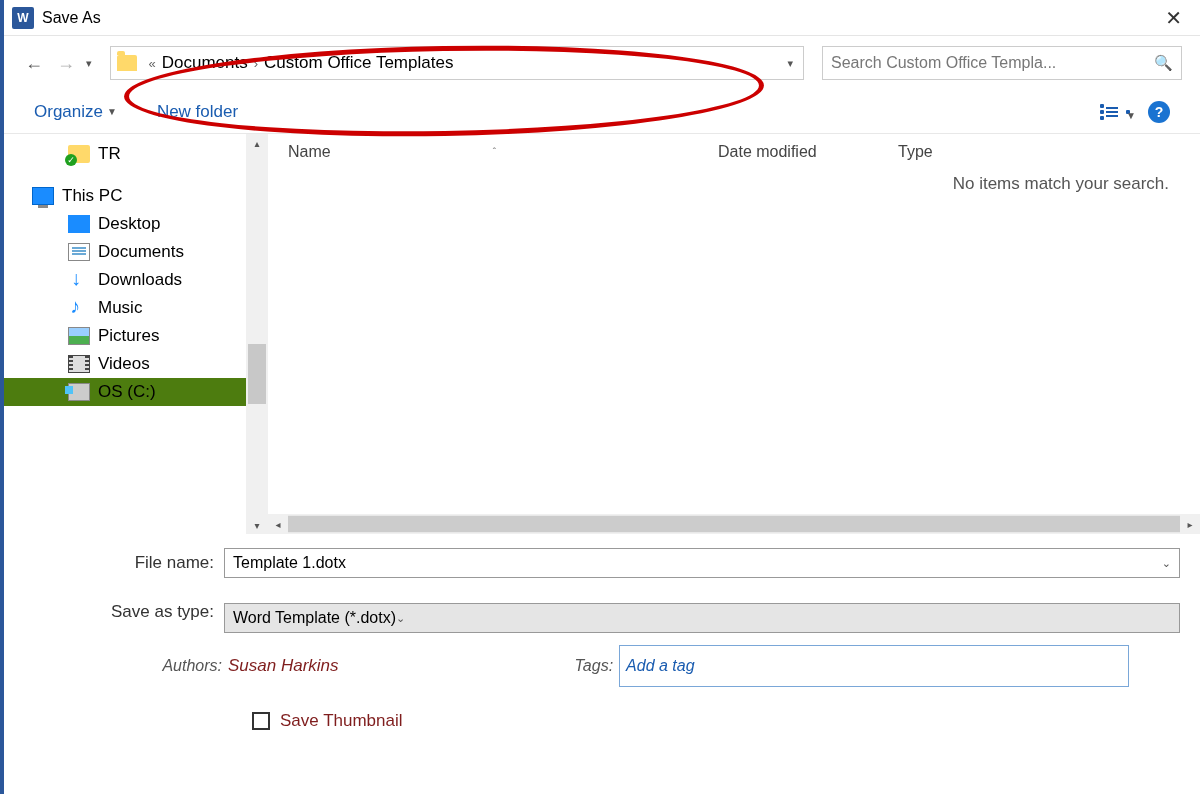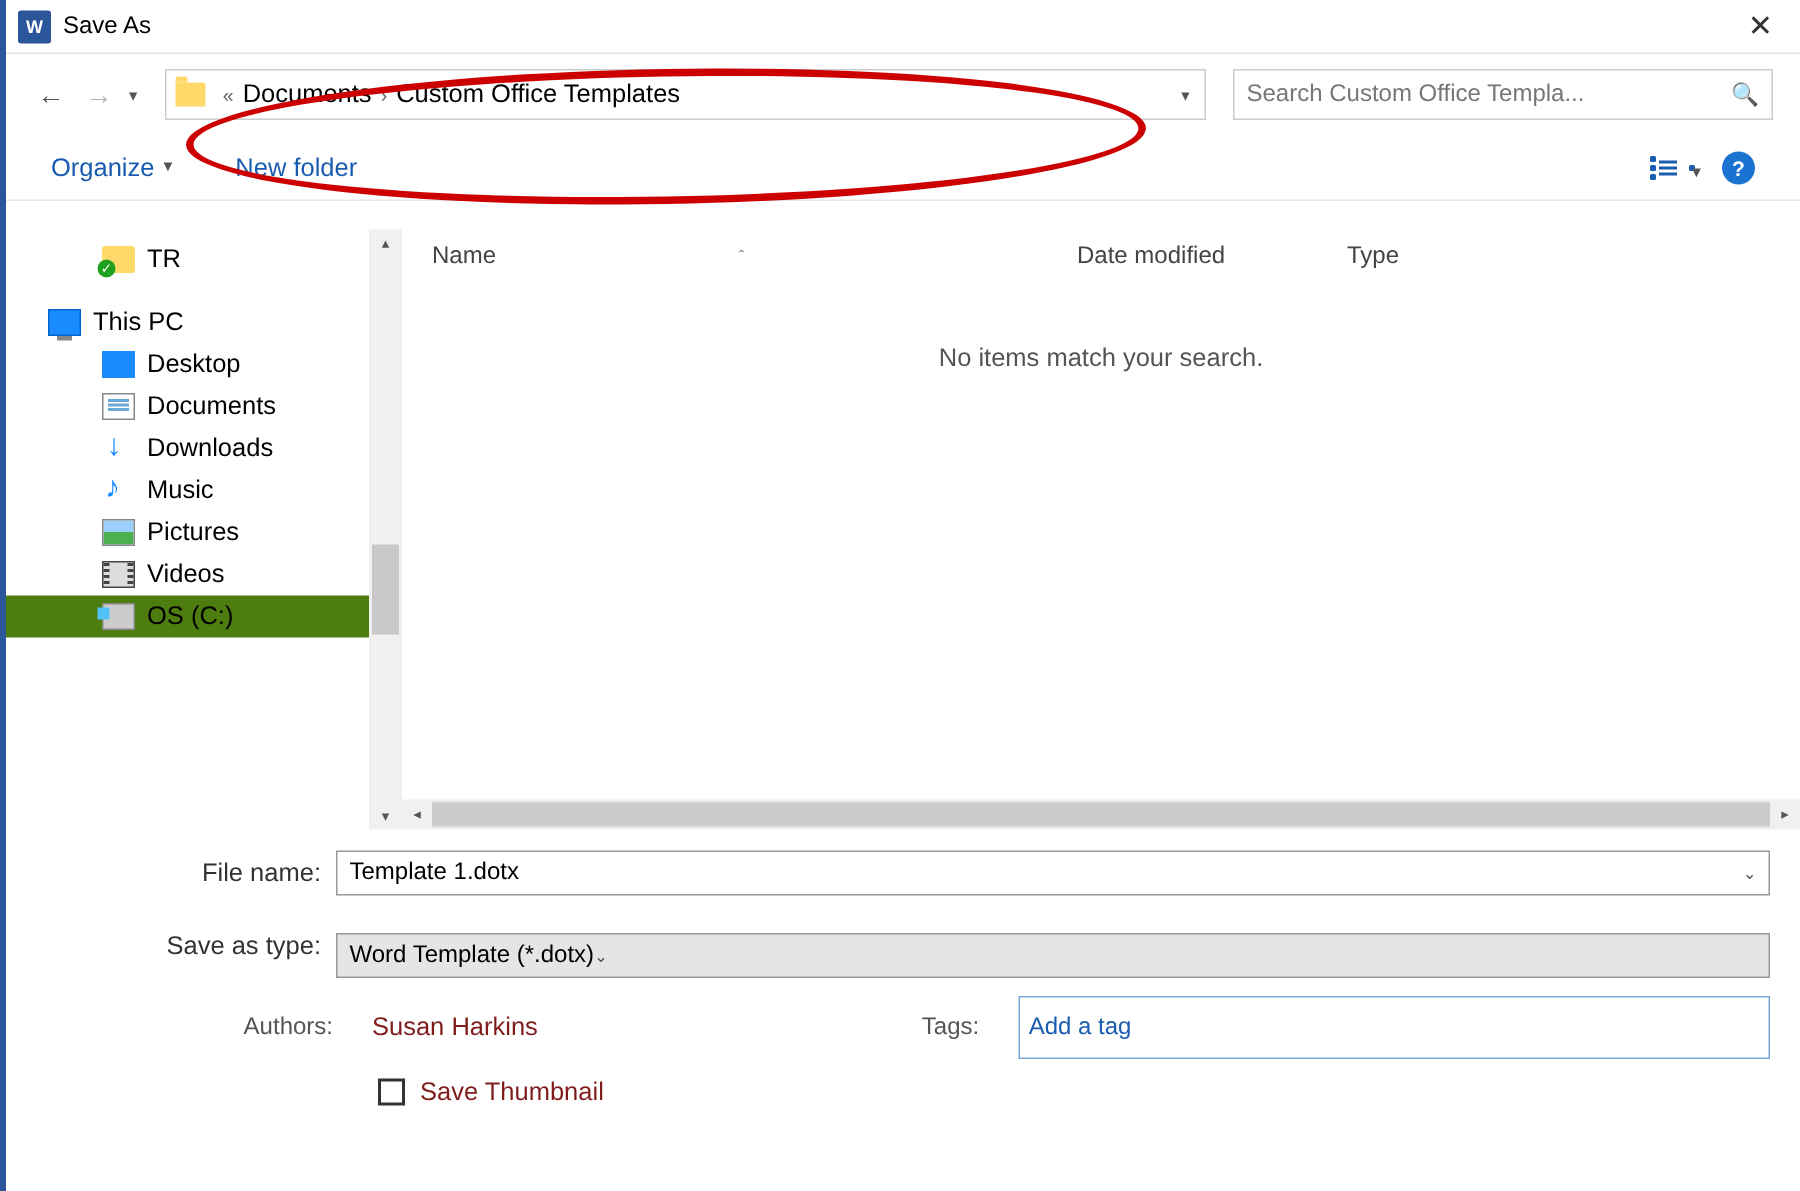--- a/index.html
+++ b/index.html
@@ -27,21 +27,21 @@
 .toolbar { height: 44px; display: flex; align-items: center; padding: 0 30px; border-bottom: 1px solid #e8e8e8; }
 .tb-btn { color: #1a5cb0; font-size: 17px; display: flex; align-items: center; gap: 4px; margin-right: 40px; cursor: pointer; }
 .tb-caret { font-size: 10px; color: #555; }
 .tb-right { margin-left: auto; display: flex; align-items: center; gap: 18px; }
 .view-icon { display: flex; gap: 2px; align-items: center; }
 .view-icon span { display:inline-block; width:4px; height:4px; background:#1a5cb0; border-radius:1px; }
 .view-icon .lines { display:flex; flex-direction:column; gap:2px; }
 .view-icon .lines i { display:block; width:12px; height:2px; background:#1a5cb0; }
 .help-icon { width:22px; height:22px; border-radius:50%; background:#1a73d1; color:#fff; display:flex; align-items:center; justify-content:center; font-size:14px; font-weight:bold; }
 
-.main { display: flex; height: 400px; margin-top: 19px; }
+.main { display: flex; height: 400px; }
 .sidebar { width: 264px; position: relative; padding: 6px 0; }
 .side-item { display: flex; align-items: center; padding: 4px 8px 4px 50px; font-size: 17px; color: #000; gap: 8px; cursor: pointer; }
 .side-item.l1 { padding-left: 28px; }
 .side-item.l2 { padding-left: 64px; }
 .side-item.sel { background: #4d7c0f; }
 .ico { width: 22px; height: 18px; display: inline-block; position: relative; }
 .ico-tr { background: #ffd96a; border-radius: 2px; }
 .ico-tr:after { content: "✓"; position: absolute; bottom: -3px; left: -3px; width: 12px; height: 12px; background: #1fa01f; color: #fff; border-radius: 50%; font-size: 9px; display: flex; align-items: center; justify-content: center; }
 .ico-pc { background: #1a8cff; border: 1px solid #0066cc; }
 .ico-pc:after { content:""; position:absolute; bottom:-4px; left:5px; width:10px; height:3px; background:#888; }
@@ -53,39 +53,39 @@
 .ico-pic { border: 1px solid #888; background: linear-gradient(#9acfff 50%, #4caf50 50%); }
 .ico-vid { border: 1px solid #444; background: #ddd; }
 .ico-vid:before, .ico-vid:after { content:""; position:absolute; top:0; bottom:0; width:4px; background:repeating-linear-gradient(#444 0 2px, transparent 2px 4px); }
 .ico-vid:before { left:0; } .ico-vid:after { right:0; }
 .ico-drive { background: #ccc; border: 1px solid #888; }
 .ico-drive:after { content:""; position:absolute; left:-4px; top:2px; width:8px; height:8px; background:#4fc3f7; }
 .side-scroll { position: absolute; right: 0; top: 0; bottom: 0; width: 22px; background: #f0f0f0; }
 .side-scroll .arrow { height: 18px; display: flex; align-items: center; justify-content: center; font-size: 10px; color: #555; }
 .side-scroll .thumb { position: absolute; top: 210px; left: 2px; right: 2px; height: 60px; background: #c8c8c8; }
 
-.filearea { flex: 1; display: flex; flex-direction: column; position: relative; }
+.filearea { flex: 1; display: flex; flex-direction: row; position: relative; }
 .columns { display: flex; height: 36px; align-items: center; padding: 0 20px; color: #444; font-size: 16px; }
 .col-name { width: 430px; display: flex; align-items: center; gap: 12px; }
 .col-sort { font-size: 10px; color: #777; }
 .col-date { width: 180px; }
 .col-type { flex: 1; }
 .empty-msg { text-align: center; margin-top: 40px; color: #555; font-size: 17px; }
 .hscroll { position: absolute; bottom: 0; left: 0; right: 0; height: 20px; background: #f0f0f0; display: flex; align-items: center; }
 .hscroll .ar { width: 20px; height: 20px; display: flex; align-items: center; justify-content: center; font-size: 10px; color: #555; }
 .hscroll .track { flex: 1; height: 18px; background: #e8e8e8; position: relative; }
 .hscroll .thumb { position: absolute; left: 0; top: 1px; bottom: 1px; width: 100%; background: #ccc; }
 
 .form { padding: 14px 20px 0 20px; }
 .form-row { display: flex; align-items: center; margin-bottom: 12px; }
 .form-label { width: 200px; text-align: right; padding-right: 10px; font-size: 17px; color: #333; }
 .form-input { flex: 1; height: 30px; border: 1px solid #999; padding: 0 8px; font-size: 16px; background: #fff; display: flex; align-items: center; }
 .form-input.dd { background: #e5e5e5; justify-content: flex-start; margin-top: 13px; }
 .dd-caret { font-size: 11px; color: #555; }
-.meta-row { display: flex; align-items: center; padding-left: 118px; margin-bottom: 12px; gap: 26px; }
+.meta-row { display: flex; align-items: center; padding-left: 118px; margin-bottom: 24px; gap: 6px; font-style: italic; }
 .meta-label { font-size: 16px; color: #555; }
 .meta-link { font-size: 17px; color: #7f1d1d; }
 .tags-field { flex: 1; border: 1px solid #7aa7d8; height: 42px; padding: 0 6px; font-size: 16px; color: #1a5cb0; display: flex; align-items: center; max-width: 510px; }
 .checkbox-row { display: flex; align-items: center; padding-left: 228px; gap: 10px; margin-top: 9px; }
 .chk { width: 18px; height: 18px; border: 2px solid #333; }
 </style>
 </head>
 <body>
 
 <div class="titlebar">

